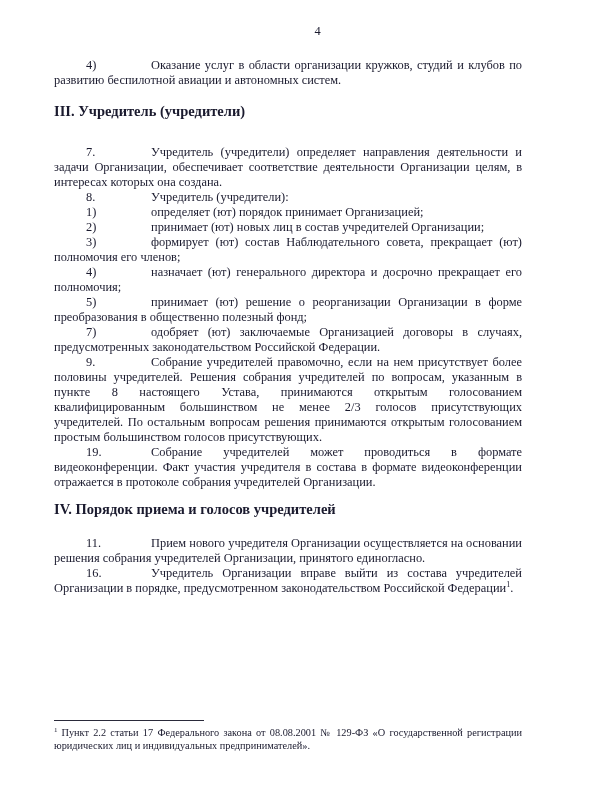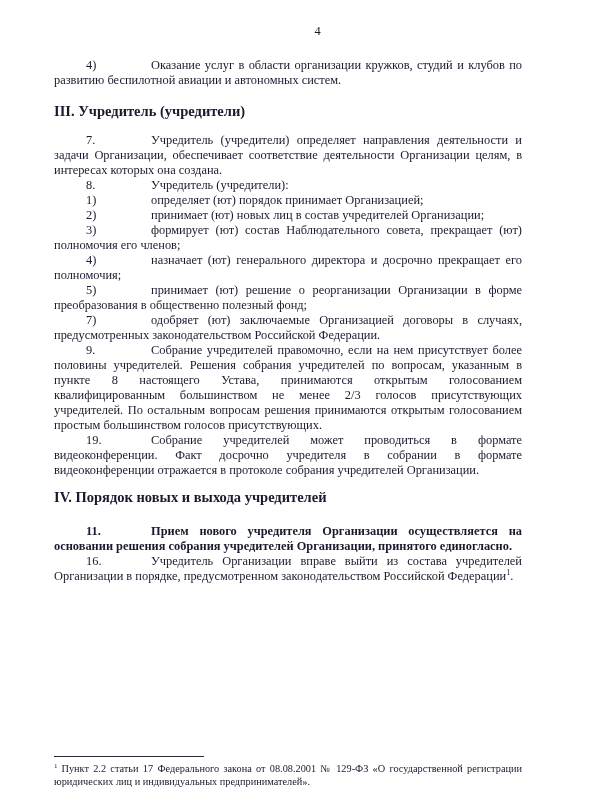--- a/index.html
+++ b/index.html
@@ -34,30 +34,30 @@
     width: 65px;
     text-indent: 0;
   }
   .heading {
     text-align: left;
     font-weight: bold;
     text-indent: 0;
   }
   .heading-3 { margin-top: 16px; }
   .heading-4 { margin-top: 12px; }
-  .after-h3 { margin-top: 14px; }
-  .after-h4 { margin-top: 19px; font-weight: bold; }
+  .after-h3 { margin-top: 26px; }
+  .after-h4 { margin-top: 19px; }
   sup.fnref {
     font-size: 8px;
     line-height: 0;
     vertical-align: super;
   }
   .footnote-area {
     position: absolute;
-    top: 756px;
+    top: 720px;
     left: 54px;
     right: 87px;
   }
   .fn-sep {
     width: 150px;
     border-top: 1.4px solid #2a2a3a;
   }
   .footnote {
     margin-top: 6px;
     font-size: 10.3px;
@@ -90,23 +90,23 @@
   <p class="para"><span class="pnum">4)</span><span>назначает (ют) генерального директора и досрочно прекращает его полномочия;</span></p>
 
   <p class="para"><span class="pnum">5)</span><span>принимает (ют) решение о реорганизации Организации в форме преобразования в общественно полезный фонд;</span></p>
 
 
   <p class="para"><span class="pnum">7)</span><span>одобряет (ют) заключаемые Организацией договоры в случаях, предусмотренных законодательством Российской Федерации.</span></p>
 
   <p class="para"><span class="pnum">9.</span><span>Собрание учредителей правомочно, если на нем присутствует более половины учредителей. Решения собрания учредителей по вопросам, указанным в пункте 8 настоящего Устава, принимаются открытым голосованием квалифицированным большинством не менее 2/3 голосов присутствующих учредителей. По остальным вопросам решения принимаются открытым голосованием простым большинством голосов присутствующих.</span></p>
 
 
-  <p class="para"><span class="pnum">19.</span><span>Собрание учредителей может проводиться в формате видеоконференции. Факт досрочно учредителя в собрании в формате видеоконференции отражается в протоколе собрания учредителей Организации.</span></p>
+  <p class="para"><span class="pnum">19.</span><span>Собрание учредителей может проводиться в формате видеоконференции. Факт участия учредителя в состава в формате видеоконференции отражается в протоколе собрания учредителей Организации.</span></p>
 
-  <h3 class="heading heading-4">IV. Порядок новых и выхода учредителей</h3>
+  <h3 class="heading heading-4">IV. Порядок приема и голосов учредителей</h3>
 
   <p class="para after-h4"><span class="pnum">11.</span><span>Прием нового учредителя Организации осуществляется на основании решения собрания учредителей Организации, принятого единогласно.</span></p>
 
   <p class="para"><span class="pnum">16.</span><span>Учредитель Организации вправе выйти из состава учредителей Организации в порядке, предусмотренном законодательством Российской Федерации</span><sup class="fnref">1</sup><span>.</span></p>
 
   <div class="footnote-area">
     <div class="fn-sep"></div>
     <p class="footnote"><sup class="fnref">1</sup><span>Пункт 2.2 статьи 17 Федерального закона от 08.08.2001 № 129-ФЗ «О государственной регистрации юридических лиц и индивидуальных предпринимателей».</span></p>
   </div>
 

